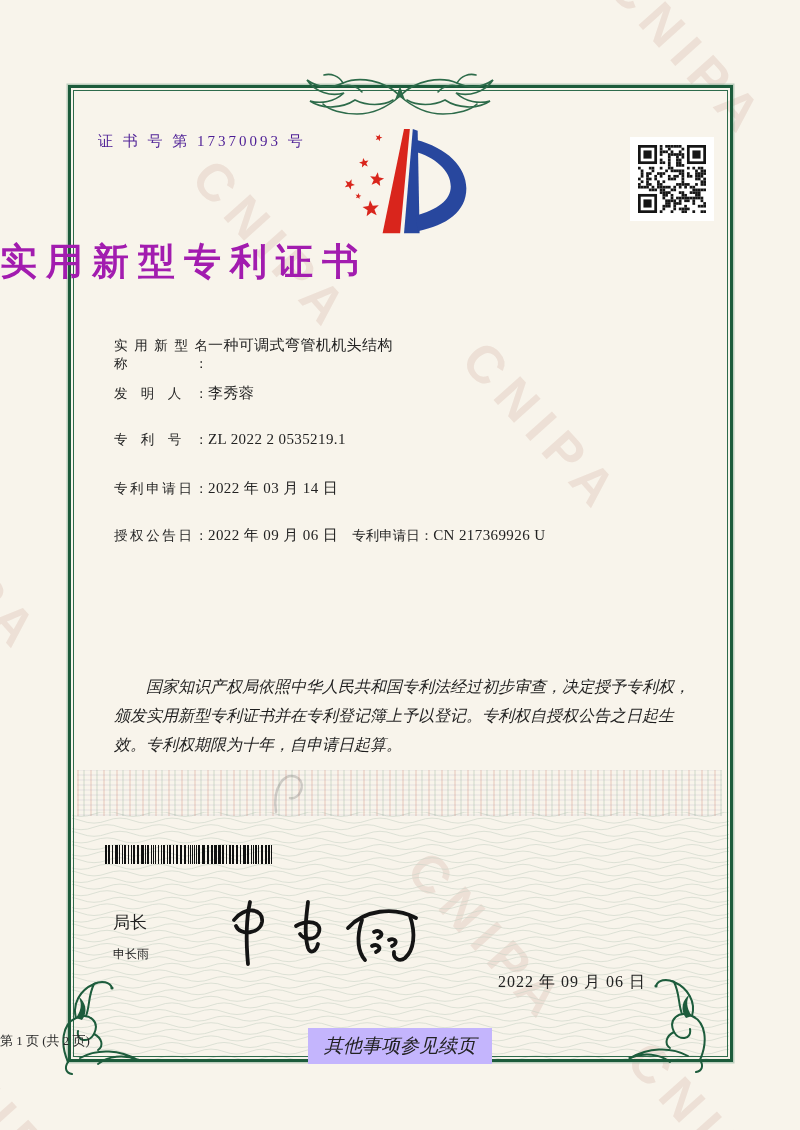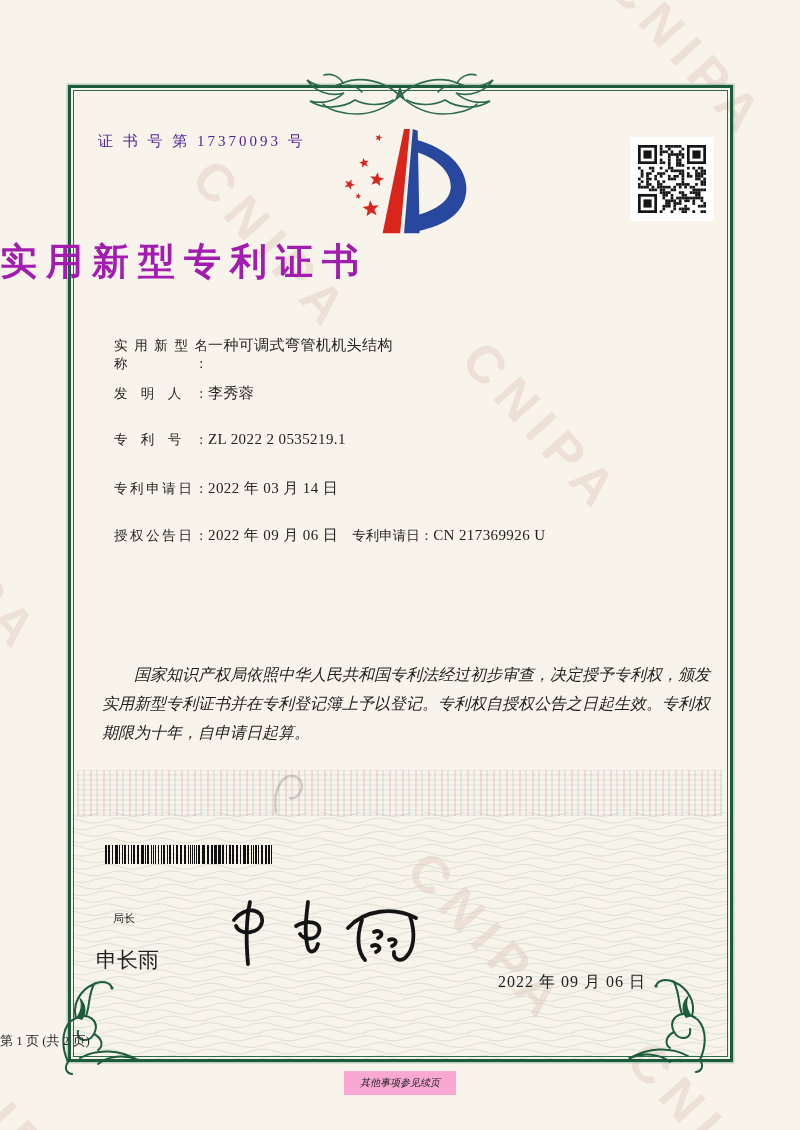--- a/index.html
+++ b/index.html
@@ -37,30 +37,30 @@
   .title{
     position:absolute;left:0;right:0;top:237px;
     font-size:37px;font-weight:700;letter-spacing:9px;color:#a21caf;
   }
   .fields{position:absolute;left:114px;top:336px;width:560px}
   .frow{display:flex;align-items:baseline;height:22px;margin-bottom:25.5px;font-size:15px}
   .flabel{flex:none;width:94px;font-size:13.5px;color:#262626;text-align:justify;text-align-last:justify}
   .flabel2{flex:none;margin-left:14px;font-size:13.5px;color:#262626}
   .fvalue{letter-spacing:.4px;white-space:nowrap}
   .paras{position:absolute;left:98px;top:656px;width:622px;font-size:16px;line-height:29px;font-style:italic;color:#1e1e1e}
-  .paras p{margin:4px;text-indent:2em}
+  .paras p{margin:16px;text-indent:2em}
   .barcode{position:absolute;left:105px;top:845px}
-  .sig-title{position:absolute;left:113px;top:911px;font-size:11px}
-  .sig-name{position:absolute;left:96px;top:946px;font-size:21px}
+  .sig-title{position:absolute;left:113px;top:911px;font-size:17px}
+  .sig-name{position:absolute;left:113px;top:946px;font-size:12px}
   .signature{position:absolute;left:222px;top:890px}
   .date{position:absolute;left:498px;top:972px;font-size:16px;letter-spacing:1px}
   .pageinfo{position:absolute;left:0;right:0;top:1032px;text-align:left;font-size:13px;color:#2a2a2a}
   .note{
-    position:absolute;left:50%;top:1071px;transform:translateX(-50%);
-    background:#f9a8d4;padding:5px 16px;font-size:10px;font-style:italic;white-space:nowrap;
+    position:absolute;left:50%;top:1028px;transform:translateX(-50%);
+    background:#c4b5fd;padding:5px 16px;font-size:19px;font-style:italic;white-space:nowrap;
   }
   .logo{position:absolute;left:330px;top:126px}
   .dragon{position:absolute;left:287px;top:70px}
   .flourish-bl{position:absolute;left:46px;top:980px}
   .flourish-br{position:absolute;left:618px;top:978px;transform:scaleX(-1)}
   .waves{position:absolute;left:72px;top:812px;pointer-events:none}
   .faintcurl{position:absolute;left:268px;top:766px}
 </style>
 </head>
 <body>

